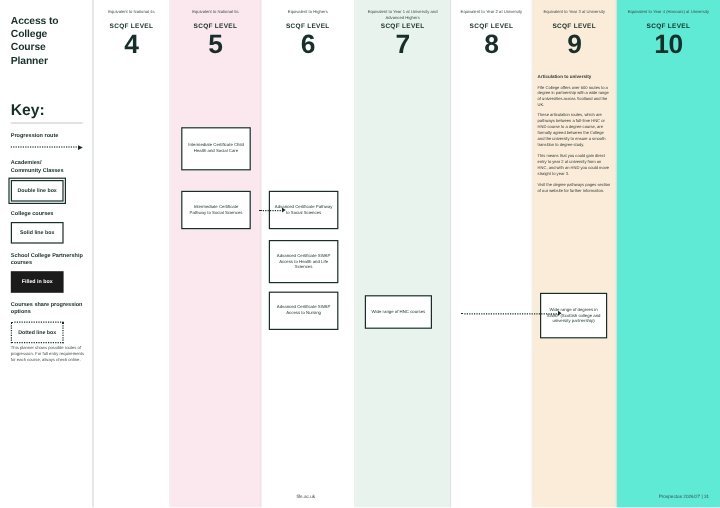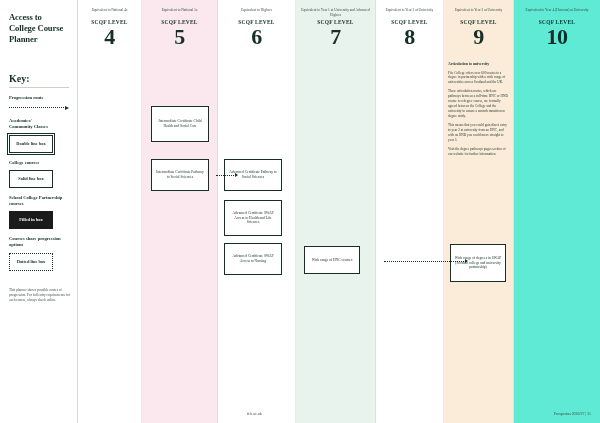--- a/index.html
+++ b/index.html
@@ -4,35 +4,35 @@
 <style>
   * { box-sizing: border-box; margin: 0; padding: 0; }
   body {
     width: 600px; height: 423px;
     font-family: "Liberation Sans", sans-serif;
     background: #ffffff;
     color: #163029;
     overflow: hidden;
     position: relative;
   }
-  .page { position: relative; width: 600px; height: 423px; display: flex; font-family: Liberation Serif, serif; }
+  .page { position: relative; width: 600px; height: 423px; display: flex; }
 
   
   .sidebar {
     width: 78px; height: 423px; background: #ffffff;
     border-right: 0.6px solid #d8d8d4;
     padding: 12px 8px 0 9px;
     position: relative; z-index: 5;
   }
   .app-title {
     font-size: 8.6px; font-weight: bold; line-height: 1.28;
     color: #163029; letter-spacing: -0.1px;
   }
   .key-title {
-    font-size: 10px; font-weight: bold; margin-top: 28px; color: #163029;
+    font-size: 13px; font-weight: bold; margin-top: 28px; color: #163029;
     border-bottom: 0.6px solid #cfcfca; padding-bottom: 3px;
   }
   .key-group { margin-top: 7px; }
   .key-label {
     font-size: 4.6px; font-weight: bold; line-height: 1.35; color: #163029;
   }
   .dotted-arrow {
     margin-top: 3px; display: flex; align-items: center; height: 7px;
   }
   .dotted-arrow .line {

